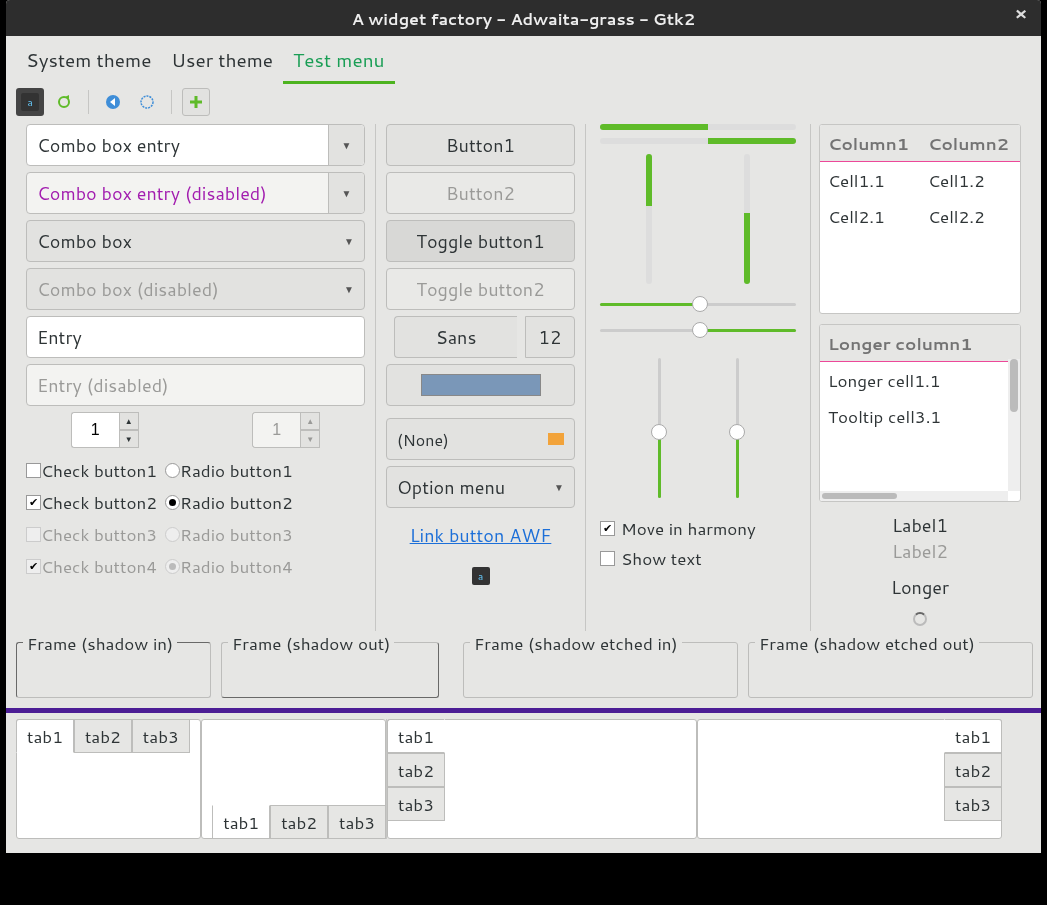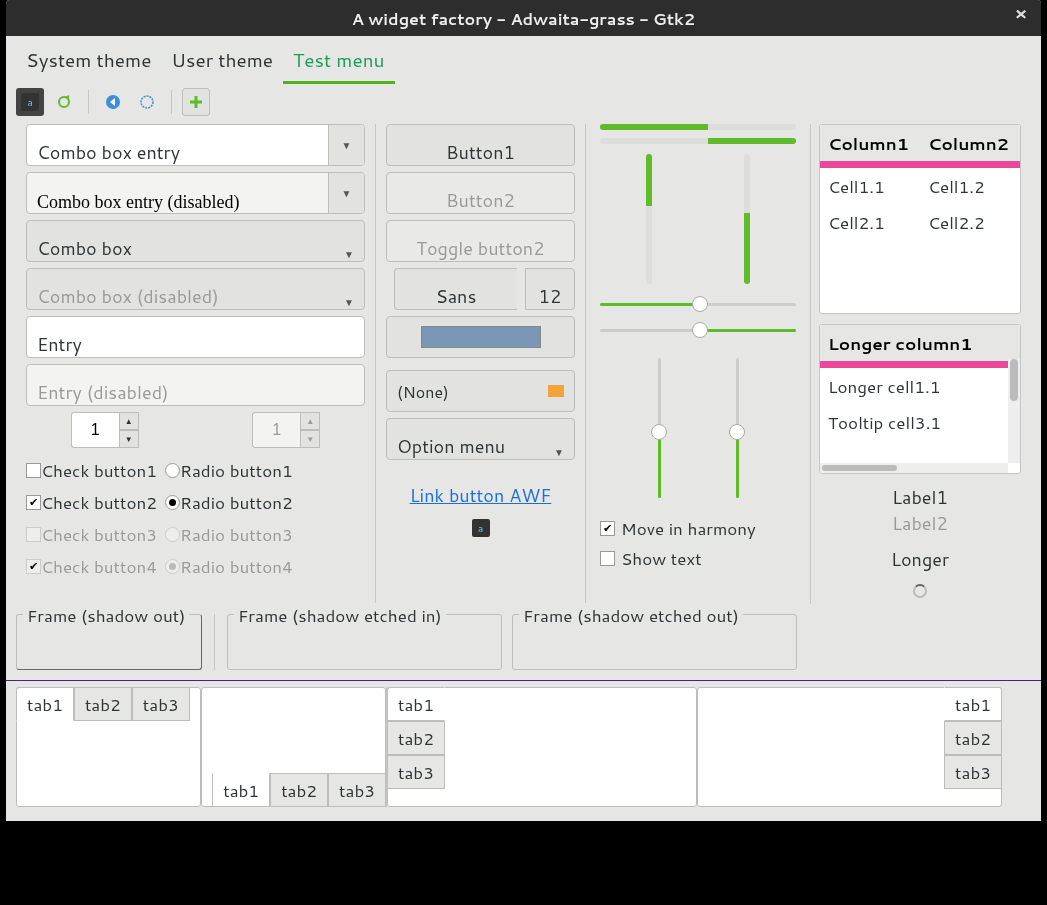--- a/index.html
+++ b/index.html
@@ -70,37 +70,37 @@
 .col1 { width: 360px; border-right: 1px solid #c6c6c4; }
 .col2 { width: 210px; border-right: 1px solid #c6c6c4; }
 .col3 { width: 225px; border-right: 1px solid #c6c6c4; padding-left: 14px; padding-right: 14px;}
 .col4 { flex: 1; padding-left: 8px; }
 
 .combo, .input, .btn2, .select {
   height: 42px;
   border: 1px solid #bdbdbb;
   border-radius: 4px;
   background: #fff;
-  display: flex; align-items: flex-end;
+  display: flex; align-items: center;
   padding: 0 10px;
   margin-bottom: 6px;
   font-size: 18px;
 }
 .combo { background: #fff; padding: 0; }
 .combo .txt { flex: 1; padding: 0 10px; }
 .combo .arrow {
   width: 36px; height: 100%;
   border-left: 1px solid #bdbdbb;
   background: #e2e2e0;
   display: flex; align-items: center; justify-content: center;
   border-radius: 0 4px 4px 0;
   font-size: 10px; color: #555;
 }
 .disabled { color: #9a9a98; background: #f3f3f1; }
-.disabled .txt { color: #000000; font-family: Liberation Serif, serif; }
+.disabled .txt { color: #a21caf; }
 .select { background: #e2e2e0; justify-content: space-between; }
 .select .caret { font-size: 10px; color: #555; }
 
 .btn2 {
   background: #e2e2e0;
   justify-content: center;
   cursor: pointer;
 }
 .btn2.pressed { background: #d8d8d6; }
 .btn2.link { background: transparent; border: none; color: #1c6fd8; text-decoration: underline; }
@@ -153,21 +153,21 @@
 
 .vsplit { display: flex; justify-content: space-around; }
 
 .tree {
   border: 1px solid #c6c6c4;
   border-radius: 3px;
   background: #fff;
   font-size: 17px;
   overflow: hidden;
 }
-.tree .hdr { display: flex; background: #e6e6e4; border-bottom: 7px solid #ec4899; color: #000000; font-weight: bold; }
+.tree .hdr { display: flex; background: #e6e6e4; border-bottom: 1px solid #ec4899; color: #737373; font-weight: bold; }
 .tree .hdr > div, .tree .row > div { padding: 6px 8px; flex: 1; }
 .tree .row { display: flex; }
 .tree.scroll { position: relative; }
 .tree .scroll-y { position: absolute; right: 0; top: 34px; bottom: 10px; width: 12px; background: #eee; }
 .tree .scroll-y .th { position: absolute; top: 0; left: 2px; right: 2px; height: 40%; background: #bbb; border-radius: 4px; }
 .tree .scroll-x { height: 10px; background: #eee; position: relative;}
 .tree .scroll-x .th { position: absolute; left: 2px; top: 2px; bottom: 2px; width: 40%; background: #bbb; border-radius: 4px; }
 
 .lbls { text-align: center; margin-top: 10px; font-size: 18px; }
 .lbls .dim { color: #9a9a98; }
@@ -175,21 +175,21 @@
 
 .frames { display: flex; gap: 10px; padding: 0 10px 10px 10px; }
 .frame { border: 1px solid #bdbdbb; border-radius: 3px; padding: 18px 8px 8px 8px; position: relative; flex-shrink: 0; height: 56px; background: #e6e6e4; }
 .frame legend { position: absolute; top: -12px; left: 6px; background: #e6e6e4; padding: 0 4px; font-size: 17px; }
 .frame.in { border-style: inset; }
 .frame.out { border-style: outset; }
 .frame.ein { border-style: groove; }
 .frame.eout { border-style: ridge; }
 .frames .vsep { width: 1px; background: #c6c6c4; margin: 0 2px; }
 
-.notebooks { display: flex; gap: 0; padding: 6px 10px 14px 10px; border-top: 1px solid #4c1d95; }
+.notebooks { display: flex; gap: 0; padding: 6px 10px 14px 10px; border-top: 5px solid #4c1d95; }
 .nb { background: #fff; border: 1px solid #bdbdbb; border-radius: 3px; position: relative; }
 .nb .tab { border: 1px solid #bdbdbb; background: #e6e6e4; padding: 4px 10px; font-size: 17px; cursor: pointer; }
 .nb .tab.active { background: #fff; }
 .nb1 { width: 185px; height: 120px; }
 .nb1 .tabs { position: absolute; top: -1px; left: -1px; display: flex; }
 .nb1 .tabs .tab:first-child { border-bottom-color: #fff; border-radius: 3px 0 0 0; }
 .nb2 { width: 185px; height: 120px; }
 .nb2 .tabs { position: absolute; bottom: -1px; right: -1px; display: flex; }
 .nb2 .tabs .tab:first-child { border-top-color: #fff; }
 .nb3 { width: 310px; height: 120px; }
@@ -327,20 +327,21 @@
               <span class="rad dis on"></span>
               <span>Radio button4</span>
             </label>
         </div>
       </div>
     </div>
 
     <div class="col col2">
       <div class="btn2">Button1</div>
       <div class="btn2 disabled">Button2</div>
+      <div class="btn2 pressed">Toggle button1</div>
       <div class="btn2 disabled">Toggle button2</div>
       <div class="split">
         <div class="btn2" style="flex:1">Sans</div>
         <div class="btn2" style="width:50px">12</div>
       </div>
       <div class="colorbtn">
           <div class="swatch"></div>
         </div>
       <div style="height:6px"></div>
       <div class="filebtn">
@@ -411,21 +412,21 @@
         <div class="row">
           <div>Cell1.1</div>
           <div>Cell1.2</div>
         </div>
         <div class="row">
           <div>Cell2.1</div>
           <div>Cell2.2</div>
         </div>
       </div>
       <div style="height:10px"></div>
-      <div class="tree scroll" style="height:150px">
+      <div class="tree scroll" style="height:178px">
         <div class="hdr">
             <div>Longer column1</div>
           </div>
         <div class="row">
             <div>Longer cell1.1</div>
           </div>
         <div class="row">
             <div>Tooltip cell3.1</div>
           </div>
         <div class="scroll-y">
@@ -438,21 +439,24 @@
       <div class="lbls">
         <div>Label1</div>
         <div class="dim">Label2</div>
         <div style="margin-top:10px">Longer</div>
         <div style="margin-top:6px"><span class="spinner"></span></div>
       </div>
     </div>
   </div>
 
   <div class="frames">
-    <div class="frame out" style="width:186px">
+    <div class="frame in" style="width:195px">
+        <legend>Frame (shadow in)</legend>
+      </div>
+    <div class="frame out" style="width:218px">
         <legend>Frame (shadow out)</legend>
       </div>
     <div class="vsep"></div>
     <div class="frame ein" style="width:275px">
         <legend>Frame (shadow etched in)</legend>
       </div>
     <div class="frame eout" style="width:285px">
         <legend>Frame (shadow etched out)</legend>
       </div>
   </div>

